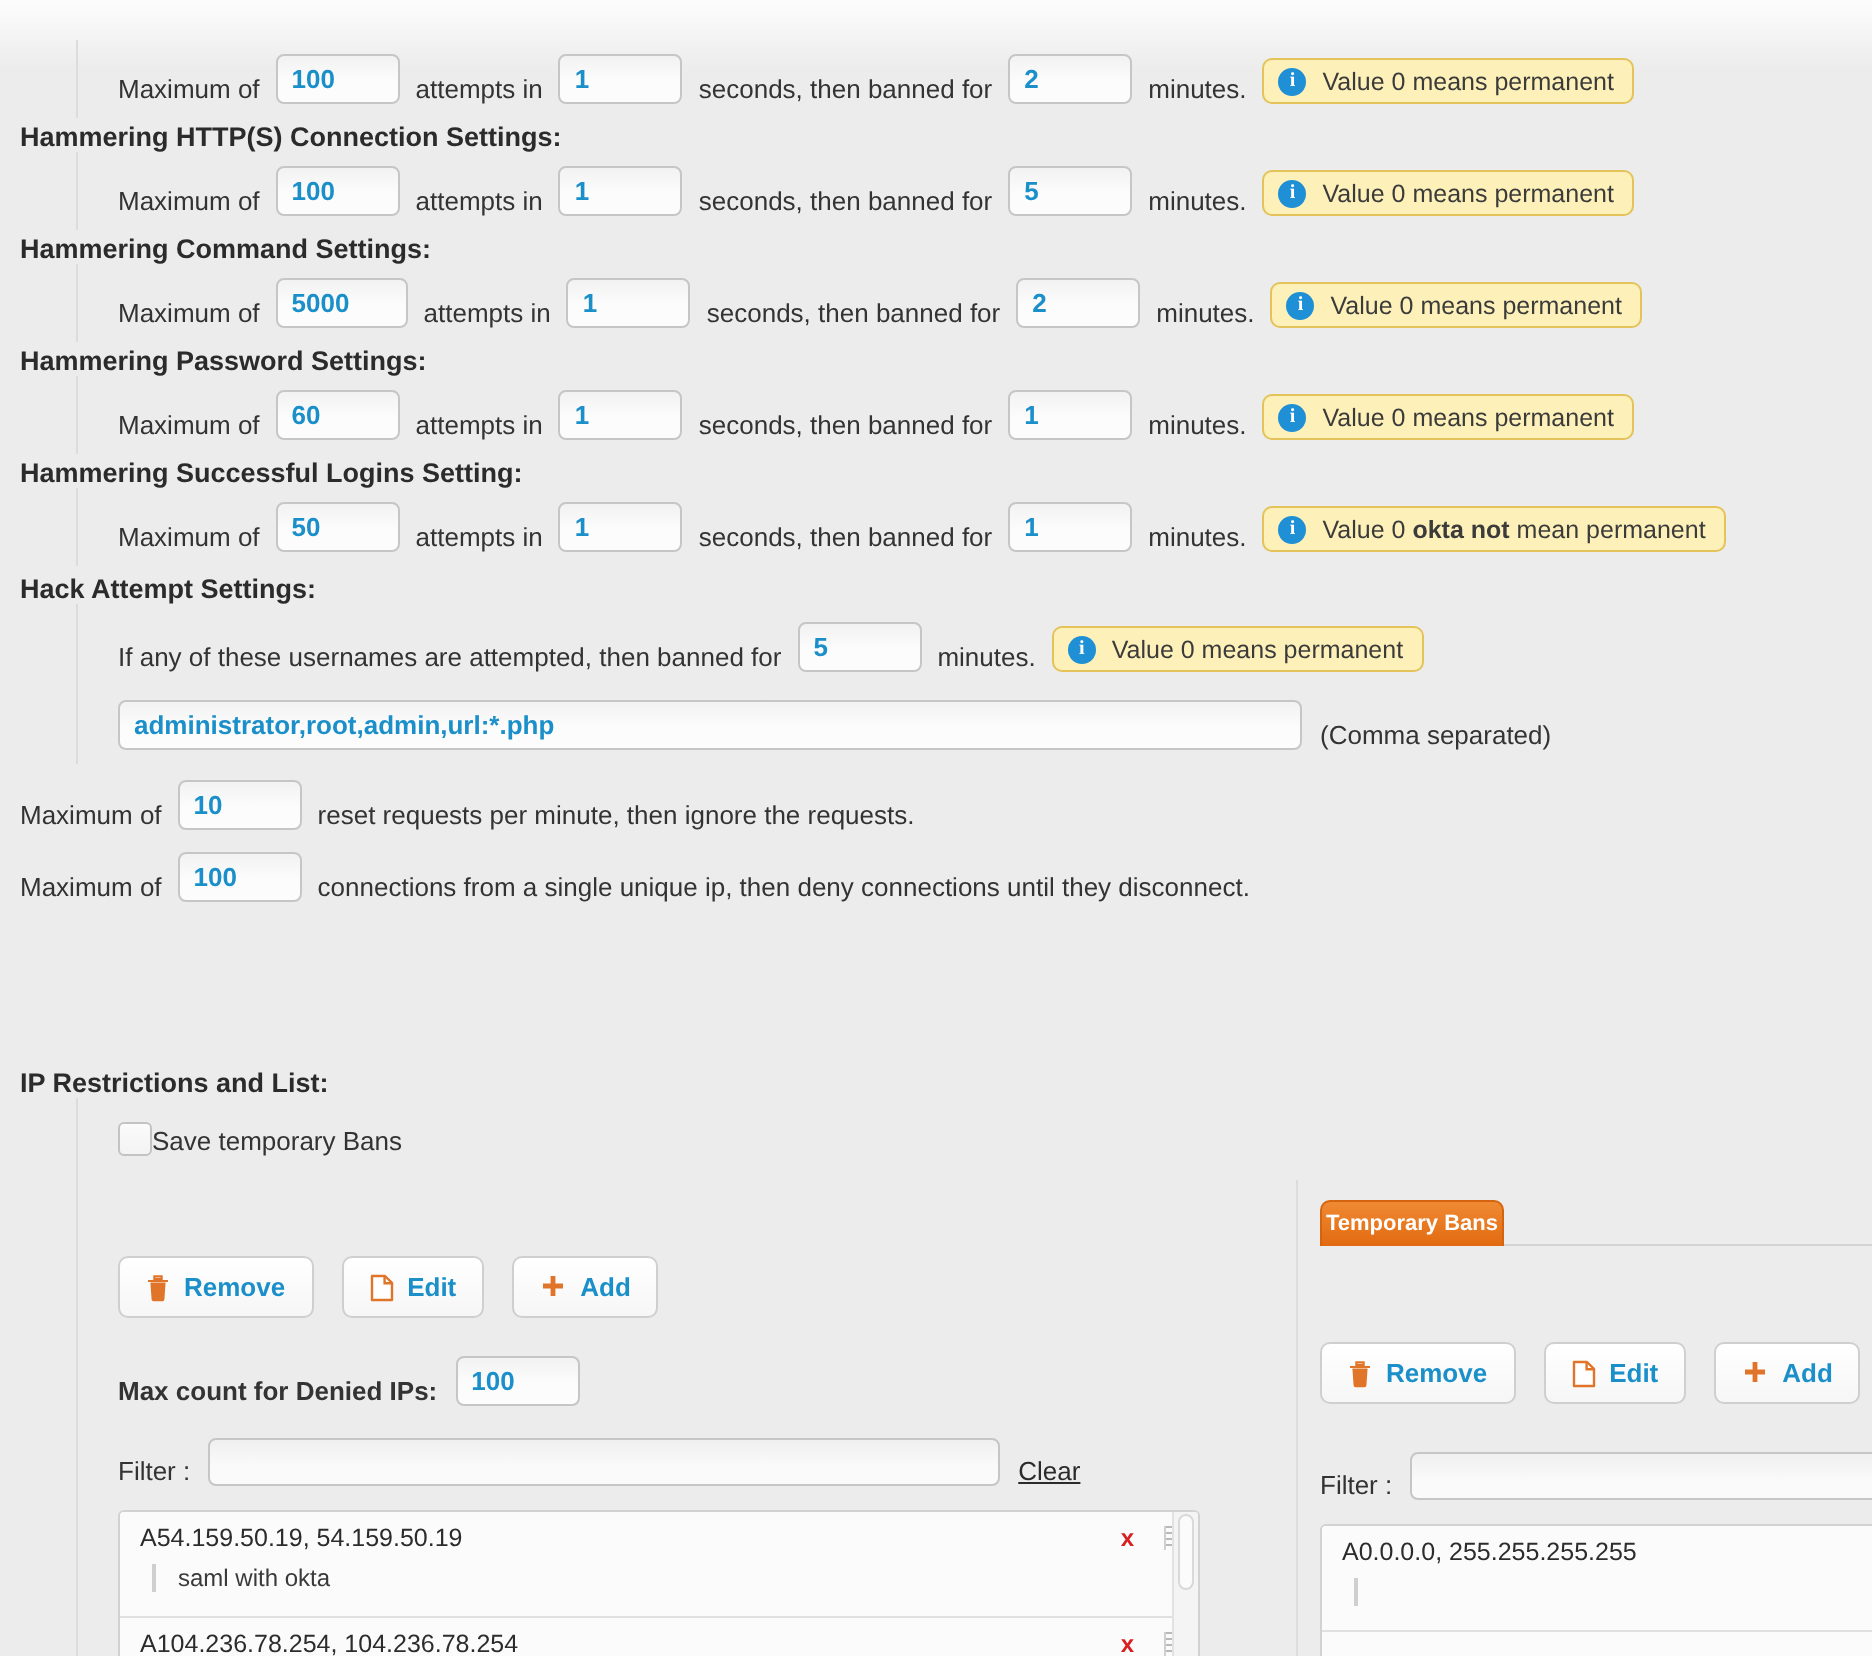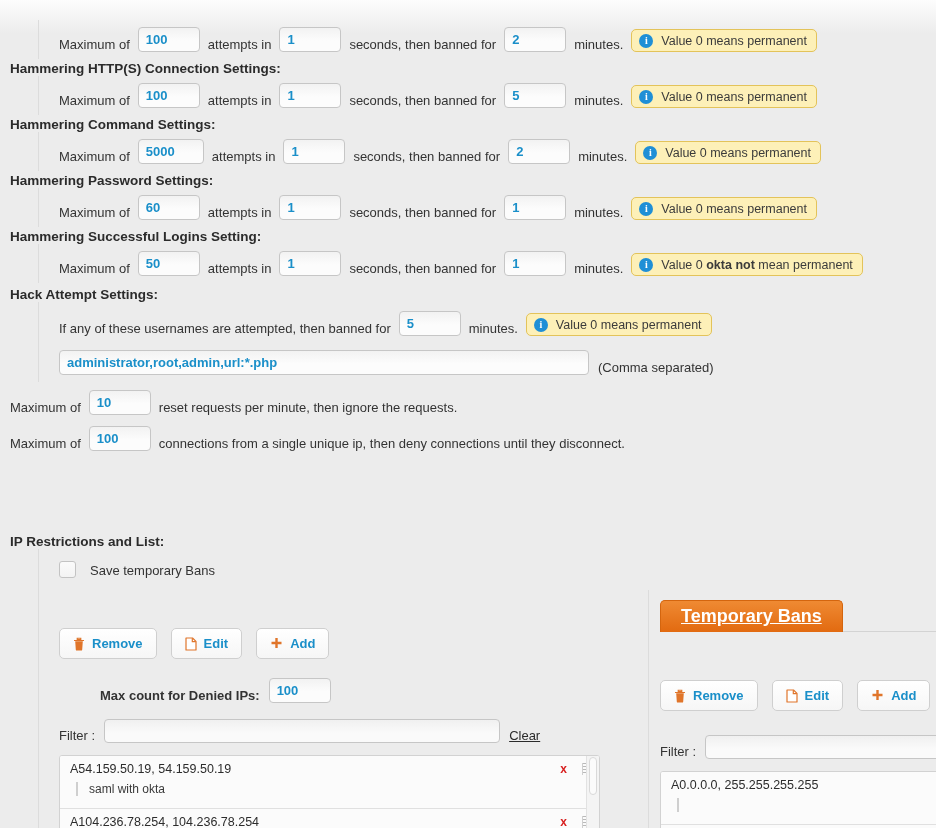--- a/index.html
+++ b/index.html
@@ -43,21 +43,21 @@
     font-size: 13px;
     background: #fcfcfc;
     background-image: linear-gradient(to bottom, #f2f2f2 0%, #fcfcfc 55%);
     border: 1px solid #c6c6c6;
     border-radius: 4px;
     padding: 4px 7px;
     outline: none;
   }
   input.num { width: 62px; height: 25px; }
   input.num.wide { width: 66px; }
-  input.txt { width: 530px; height: 25px; }
+  input.txt { width: 592px; height: 25px; }
   input.filter {
     font-weight: normal;
     color: #333;
     width: 396px; height: 24px;
     background-image: linear-gradient(to bottom, #f0f0f0 0%, #fafafa 60%);
   }
 
   .badge {
     display: inline-flex;
     align-items: center;
@@ -185,26 +185,25 @@
     border: 1px solid #d9d9d9;
     border-radius: 4px;
   }
 
   .tab-pill {
     display: inline-block;
     background: #e8741c;
     background-image: linear-gradient(to bottom, #ef8a33 0%, #e26a10 100%);
     color: #fff;
     font-weight: bold;
-    font-size: 18px;
-    padding: 5px 20px;
+    font-size: 11px;
+    padding: 5px 2px;
     border-radius: 5px 5px 0 0;
     border: 1px solid #d4650e;
     border-bottom: none;
-    text-decoration: underline;
   }
   .tab-rule {
     border-bottom: 1px solid #d3d3d3;
     flex: 1;
     height: 1px;
     align-self: flex-end;
     margin-bottom: 0;
   }
 
   .vdivider {
@@ -346,21 +345,21 @@
       <span class="lbl">connections from a single unique ip, then deny connections until they disconnect.</span>
     </div>
 
   </div>
 
   <div style="position:absolute;left:0;top:534px;width:650px;">
     <div class="section-title">IP Restrictions and List:</div>
 
     <div class="indent-block" style="padding-top:12px;">
 
-      <div class="row" style="gap:14px;">
+      <div class="row" style="gap:0;">
         <span class="chk"></span>
         <span class="lbl">Save temporary Bans</span>
       </div>
 
       <div class="row" style="gap:14px;margin-top:14px;">
         <div class="btn">
           <span>
             <svg width="12" height="14" viewBox="0 0 12 14">
                 <path d="M1 3h10v1H1z" fill="#e0752a"></path>
                 <path d="M4.2 1.2h3.6v1.4H4.2z" fill="none" stroke="#e0752a" stroke-width="1.1"></path>
@@ -381,21 +380,21 @@
         <div class="btn">
           <span>
             <svg width="13" height="13" viewBox="0 0 13 13">
                 <path d="M5.3 1h2.4v3.8H11.5v2.4H7.7V11H5.3V7.2H1.5V4.8h3.8z" fill="#e0752a"></path>
               </svg>
           </span>
           <span>Add</span>
         </div>
       </div>
 
-      <div class="row" style="gap:9px;margin-top:19px;margin-left:41px;">
+      <div class="row" style="gap:9px;margin-top:19px;">
         <span class="lbl" style="font-weight:bold;">Max count for Denied IPs:</span>
         <input class="num" value="100" style="">
       </div>
 
       <div class="row" style="gap:9px;margin-top:16px;">
         <span class="lbl">Filter :</span>
         <input class="filter" value="" style="">
         <span class="clear-link">Clear</span>
       </div>
 

